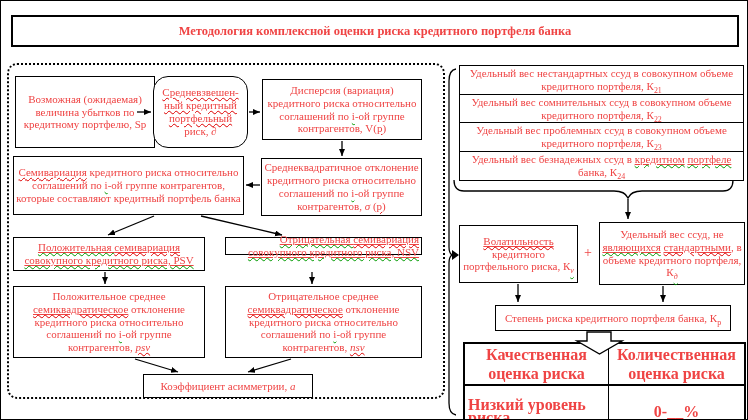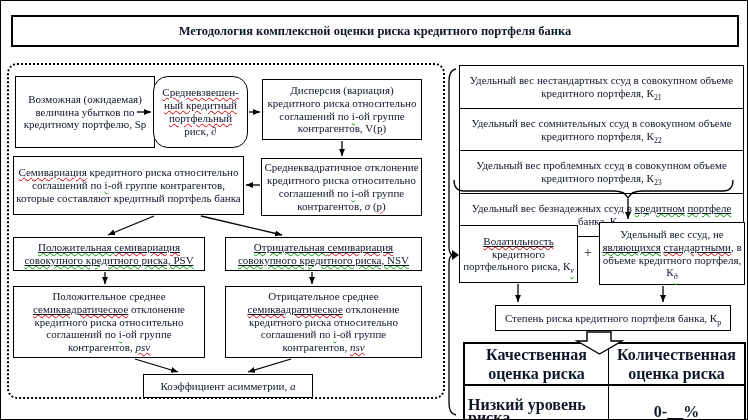--- a/index.html
+++ b/index.html
@@ -1,40 +1,40 @@
 <!DOCTYPE html>
 <html><head>
 <meta charset="utf-8">
 <style>
   html,body{margin:0;padding:0;background:#fff;}
   #stage{
     position:relative;width:746px;height:418px;background:#fff;
     border:1px solid #000;overflow:hidden;
-    font-family:"Liberation Serif","DejaVu Serif",serif;color:#0f172a;
+    font-family:"Liberation Serif","DejaVu Serif",serif;color:#ef4444;
   }
   .box{
     position:absolute;border:1px solid #000;background:#fff;box-sizing:border-box;
     display:flex;align-items:center;justify-content:center;text-align:center;
     font-size:11px;line-height:1.17;padding:1px 2px;
   }
   #title-box{
     position:absolute;left:10px;top:14px;width:728px;height:32px;box-sizing:border-box;
     border:2px solid #000;display:flex;align-items:center;justify-content:center;
     font-weight:bold;font-size:12.5px;
   }
   #left-panel{
     position:absolute;left:6px;top:62px;width:438px;height:336px;box-sizing:border-box;
     border:2px dotted #000;border-radius:10px;background:transparent;
   }
   #svg-overlay{position:absolute;left:0;top:0;width:746px;height:418px;pointer-events:none;z-index:6;}
   .stack{position:absolute;left:458px;top:64px;width:285px;box-sizing:border-box;}
   .stack-row{
     border:1px solid #000;margin-top:-1px;background:#fff;box-sizing:border-box;
     min-height:27px;display:flex;align-items:center;justify-content:center;
-    text-align:center;font-size:11px;line-height:1.17;padding:8px 4px;
+    text-align:center;font-size:11px;line-height:1.17;padding:1px 4px;
   }
   .stack-row:first-child{margin-top:0;}
   #plus-sign{
     position:absolute;left:577px;top:242px;width:20px;height:20px;
     display:flex;align-items:center;justify-content:center;font-size:14px;
   }
   sub{font-size:0.72em;line-height:0;}
   table#risk-table{
     position:absolute;left:462px;top:341px;width:283px;border-collapse:collapse;
     font-size:16px;background:#fff;z-index:2;
@@ -67,21 +67,21 @@
     </div>
   <div class="box" style="left:12px;top:155px;width:231px;height:59px;">
       <span><span style="text-decoration: underline 1px wavy rgb(221, 0, 0); text-underline-offset: 1px;">Семивариация</span><span> кредитного риска относительно соглашений по </span><span style="text-decoration: underline 1px wavy rgb(0, 153, 0); text-underline-offset: 1px;">i</span><span>-ой группе контрагентов, которые составляют кредитный портфель банка</span></span>
     </div>
   <div class="box" style="left:260px;top:157px;width:161px;height:58px;">
       <span><span>Среднеквадратичное отклонение кредитного риска относительно соглашений по </span><span style="text-decoration: underline 1px wavy rgb(0, 153, 0); text-underline-offset: 1px;">i</span><span>-ой группе контрагентов, </span><span style="font-style: italic;">σ</span><span> (</span><span style="text-decoration: underline 1px wavy rgb(221, 0, 0); text-underline-offset: 1px;">p</span><span>)</span></span>
     </div>
   <div class="box" style="left:12px;top:236px;width:192px;height:34px;">
       <span><span style="text-decoration: underline;"><span style="text-decoration: underline 1px wavy rgb(0, 153, 0); text-underline-offset: 1px;">Положительная </span></span><span style="text-decoration: underline;"><span style="text-decoration: underline 1px wavy rgb(221, 0, 0); text-underline-offset: 1px;">семивариация</span></span><span style="text-decoration: underline;"><span style="text-decoration: underline 1px wavy rgb(0, 153, 0); text-underline-offset: 1px;"> совокупного кредитного риска, PSV</span></span></span>
     </div>
-  <div class="box" style="left:224px;top:236px;width:197px;height:34px;">
+  <div class="box" style="left:224px;top:236px;width:197px;height:18px;text-align:right;">
       <span><span style="text-decoration: underline;"><span style="text-decoration: underline 1px wavy rgb(0, 153, 0); text-underline-offset: 1px;">Отрицательная </span></span><span style="text-decoration: underline;"><span style="text-decoration: underline 1px wavy rgb(221, 0, 0); text-underline-offset: 1px;">семивариация</span></span><span style="text-decoration: underline;"><span style="text-decoration: underline 1px wavy rgb(0, 153, 0); text-underline-offset: 1px;"> совокупного кредитного риска, NSV</span></span></span>
     </div>
   <div class="box" style="left:12px;top:285px;width:192px;height:72px;">
       <span><span>Положительное среднее </span><span style="text-decoration: underline;"><span style="text-decoration: underline 1px wavy rgb(221, 0, 0); text-underline-offset: 1px;">семиквадратическое</span></span><span> отклонение кредитного риска относительно соглашений по </span><span style="text-decoration: underline 1px wavy rgb(0, 153, 0); text-underline-offset: 1px;">i</span><span>-ой группе контрагентов, </span><span style="font-style: italic; text-decoration: underline 1px wavy rgb(221, 0, 0); text-underline-offset: 1px;">psv</span></span>
     </div>
   <div class="box" style="left:224px;top:285px;width:197px;height:72px;">
       <span><span>Отрицательное среднее </span><span style="text-decoration: underline;"><span style="text-decoration: underline 1px wavy rgb(221, 0, 0); text-underline-offset: 1px;">семиквадратическое</span></span><span> отклонение кредитного риска относительно соглашений по </span><span style="text-decoration: underline 1px wavy rgb(0, 153, 0); text-underline-offset: 1px;">i</span><span>-ой группе контрагентов, </span><span style="font-style: italic; text-decoration: underline 1px wavy rgb(221, 0, 0); text-underline-offset: 1px;">nsv</span></span>
     </div>
   <div class="box" style="left:142px;top:373px;width:170px;height:24px;">
       <span><span>Коэффициент асимметрии, </span><span style="font-style: italic;">a</span></span>

